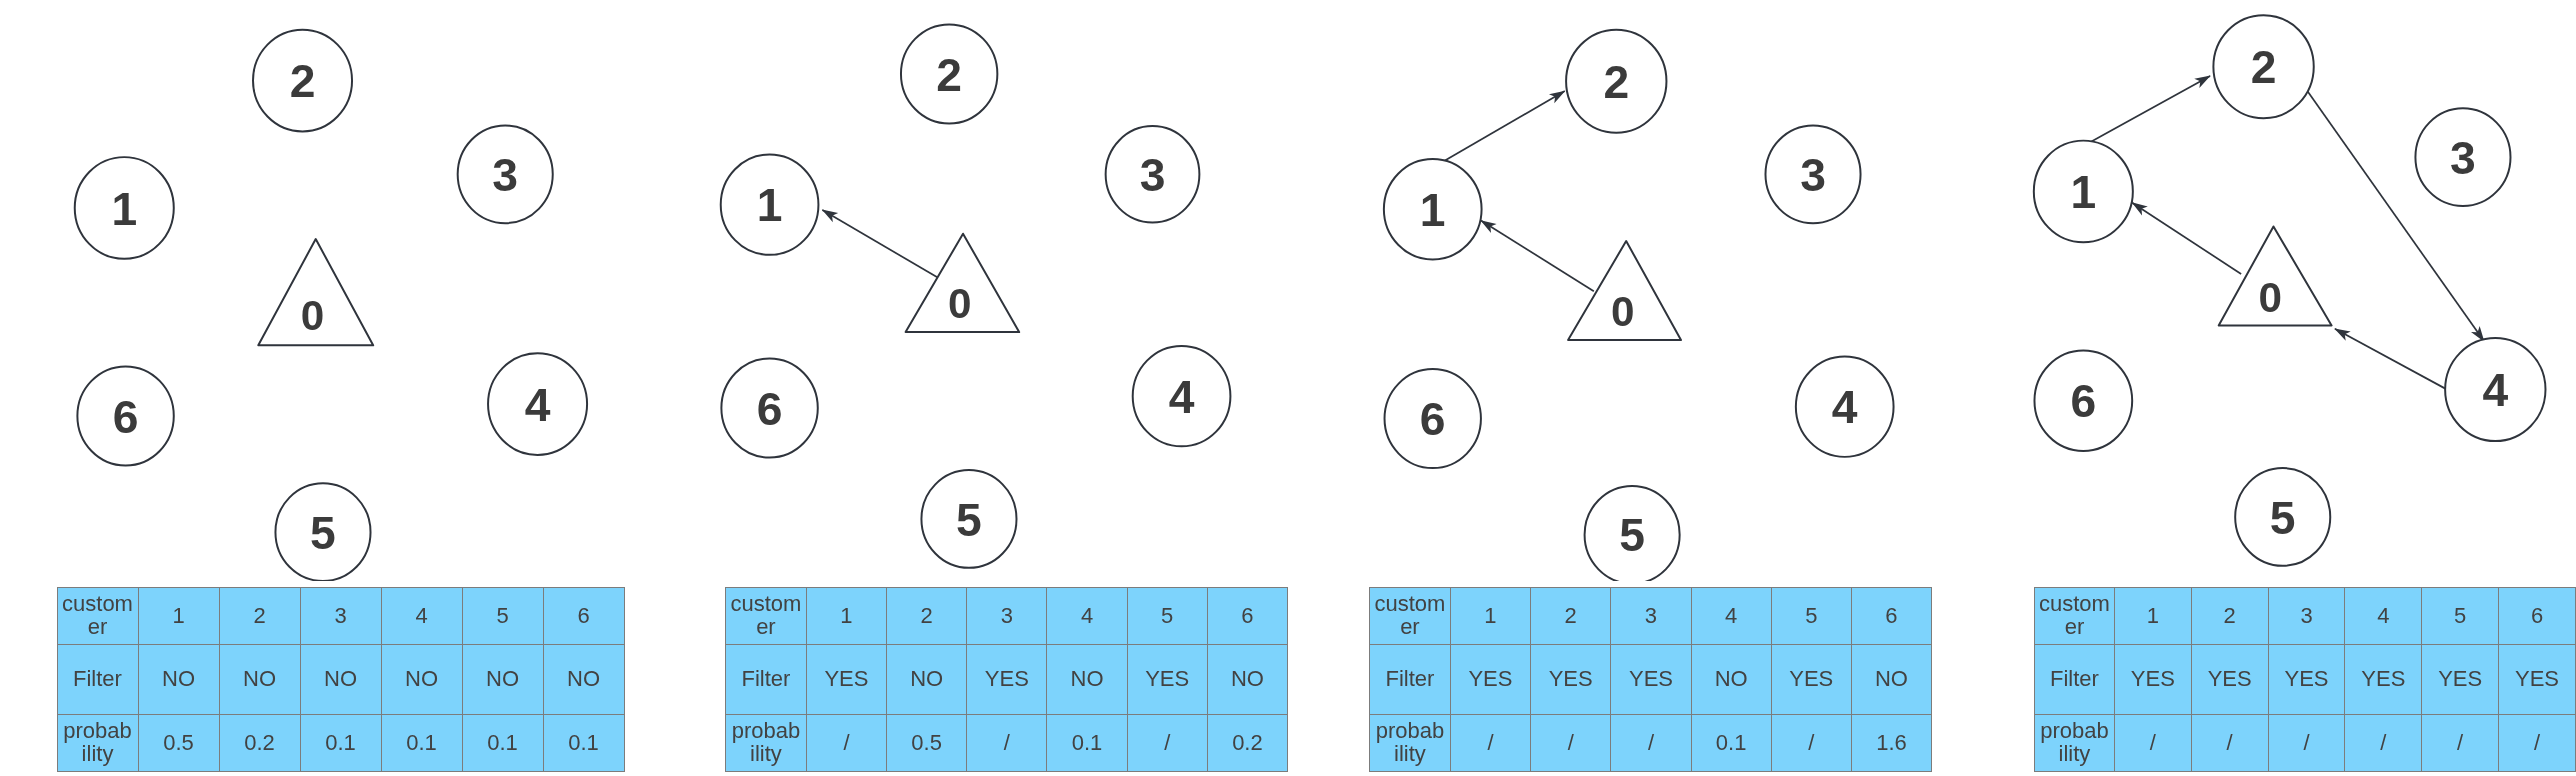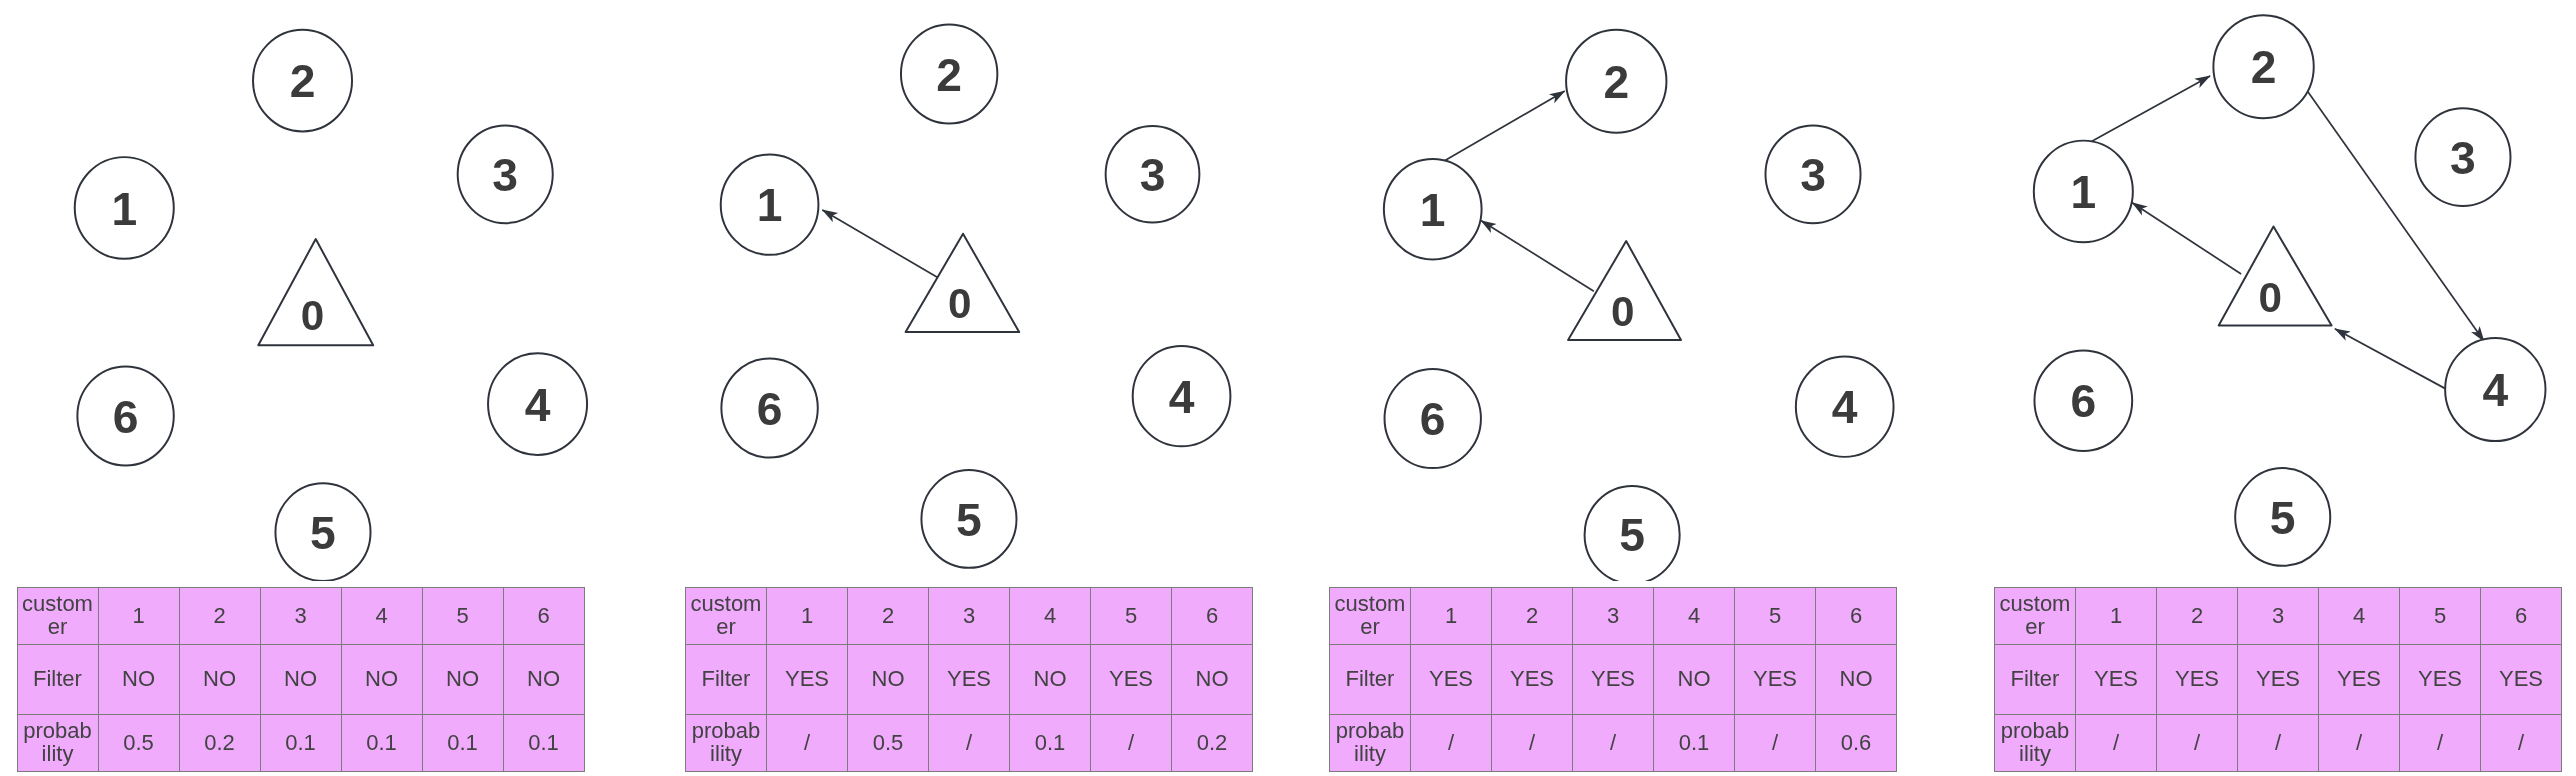--- a/index.html
+++ b/index.html
@@ -2,21 +2,21 @@
 <html style="font-size:10.6px"><head>
 <meta charset="utf-8">
 <style>
   html,body{margin:0;padding:0;background:#ffffff;}
   .canvas{position:relative;width:2576px;height:776px;background:#ffffff;
           font-family:"Liberation Sans",sans-serif;overflow:hidden;}
   .panel{position:absolute;top:0;width:644px;height:776px;margin:0;}
   svg.graph{position:absolute;left:0;top:0;}
   .nlabel{font-family:"Liberation Sans",sans-serif;font-weight:700;font-size:70px;fill:#3b3b3b;}
   .nlabel0{font-size:64px;}
-  .ptable{position:absolute;top:587px;border-collapse:collapse;table-layout:fixed;background:#f0abfc;}
+  .ptable{position:absolute;top:587px;border-collapse:collapse;table-layout:fixed;background:#7dd3fc;margin-left:40px;}
   .ptable td,.ptable th{border:1.6px solid #7c7c7c;text-align:center;vertical-align:middle;
           font-size:22px;font-weight:400;color:#424242;padding:0;line-height:1.04;
           font-family:"Liberation Sans",sans-serif;}
   .ptable tr.r1{height:57px;}
   .ptable tr.r2{height:70px;}
   .ptable tr.r3{height:57px;}
 </style>
 </head>
 <body>
 
@@ -267,21 +267,21 @@
           <tr class="r3">
             <th>
               <div>probab</div>
               <div>ility</div>
             </th>
             <td>/</td>
             <td>/</td>
             <td>/</td>
             <td>0.1</td>
             <td>/</td>
-            <td>0.6</td>
+            <td>1.6</td>
           </tr>
         </tbody>
       </table>
     </figure>
     <figure class="panel" style="left:1932px">
       <svg class="graph" viewBox="0 0 975 880" width="644" height="581">
         <defs>
           <marker id="ah3" markerUnits="userSpaceOnUse" markerWidth="30" markerHeight="22" refX="24" refY="9" orient="auto">
             <path d="M1,1 L25,9 L1,17 L7,9 Z" fill="#2f343c"></path>
           </marker>

